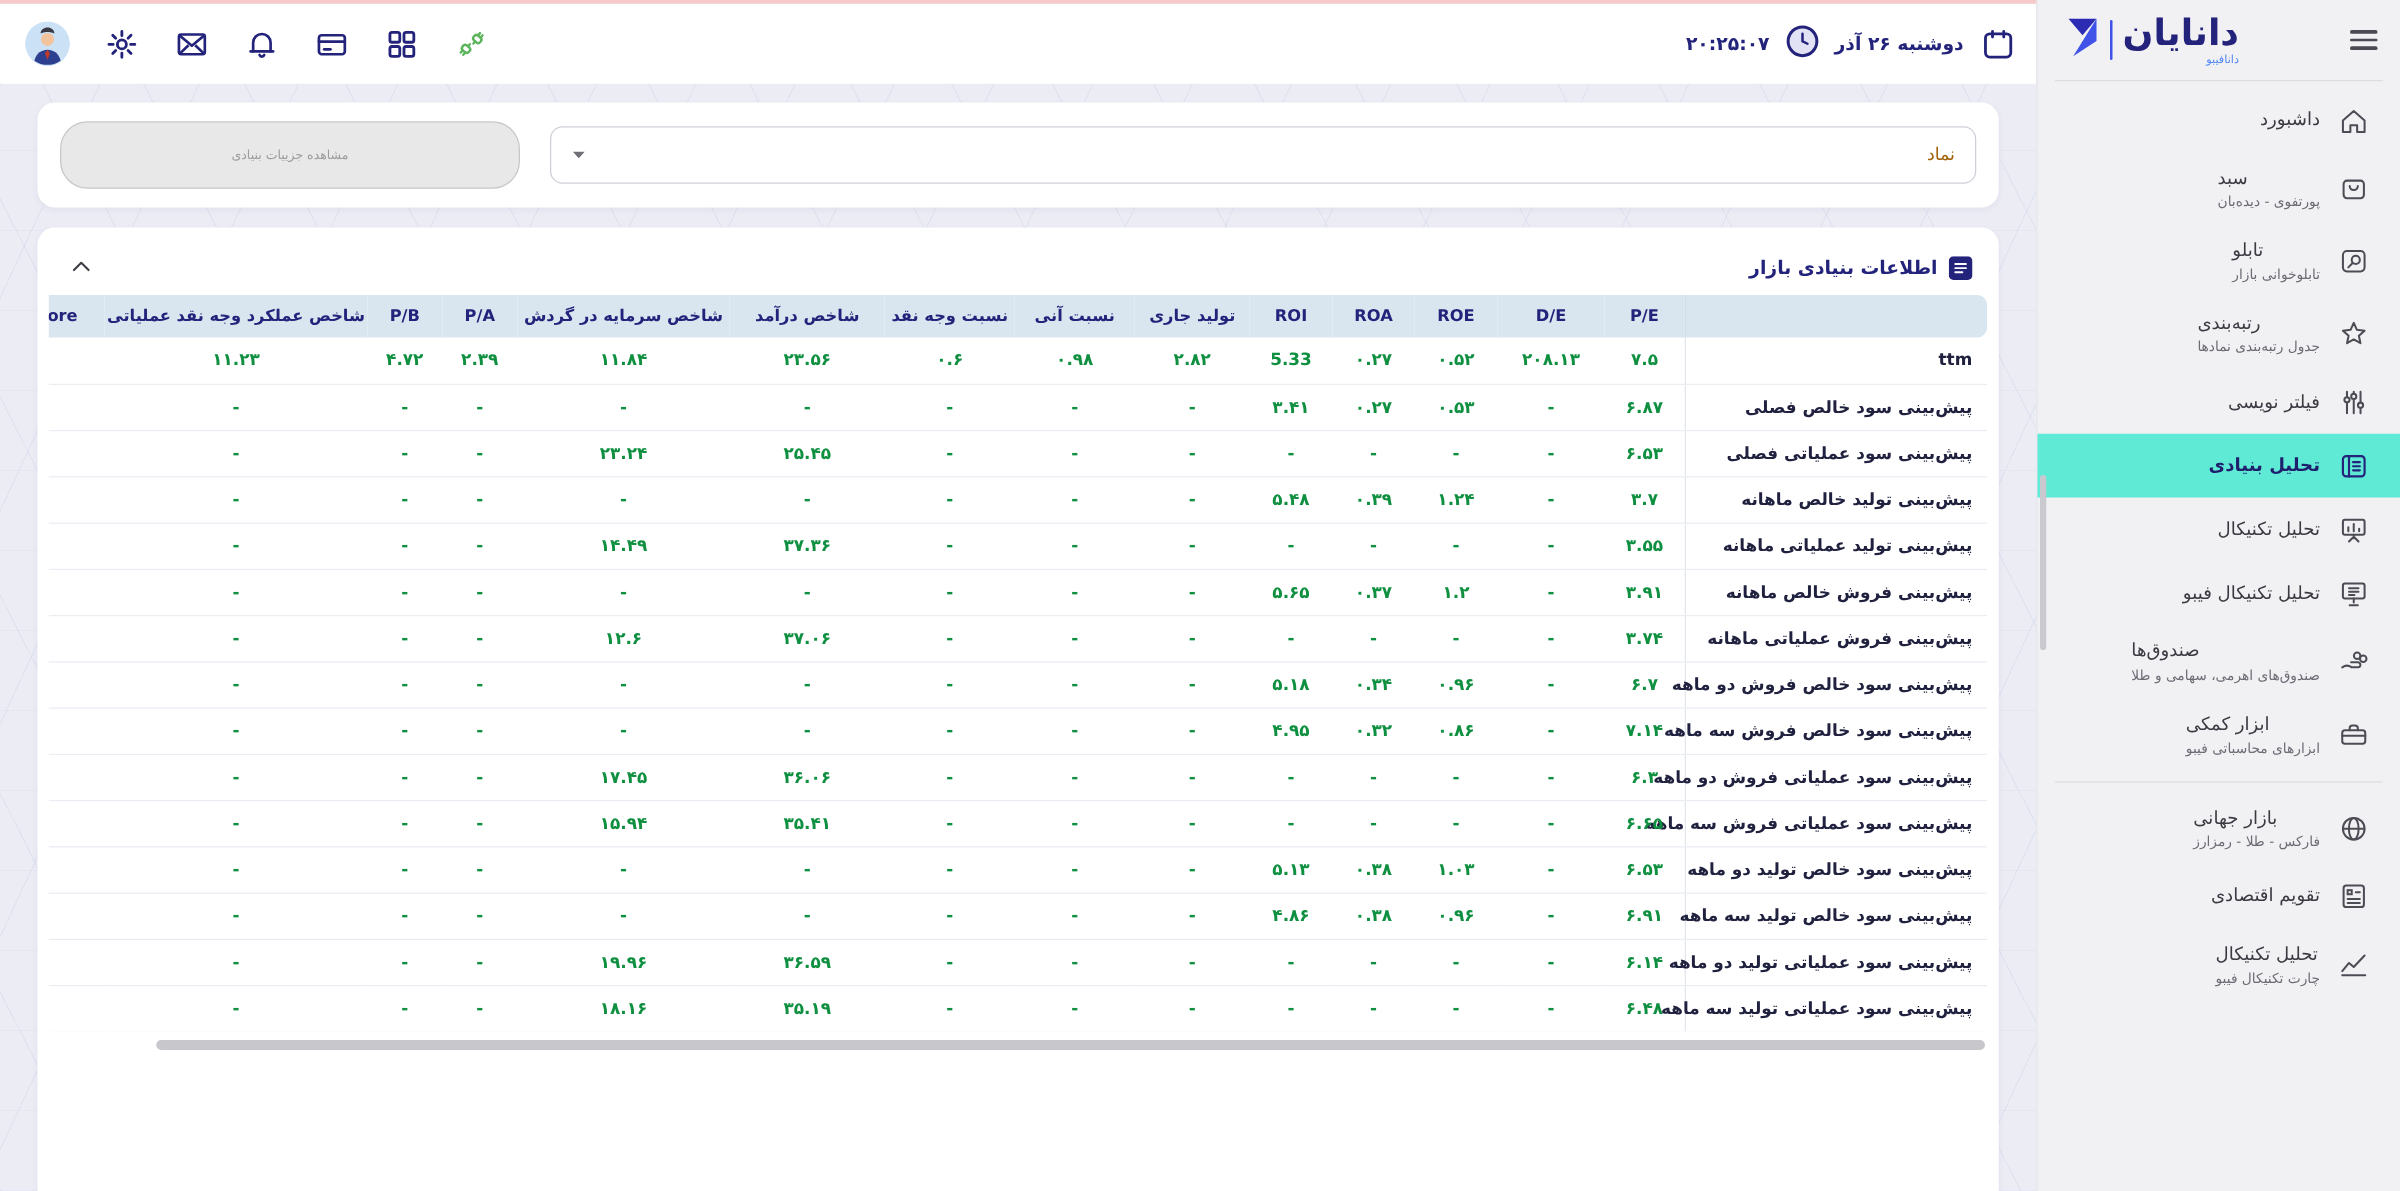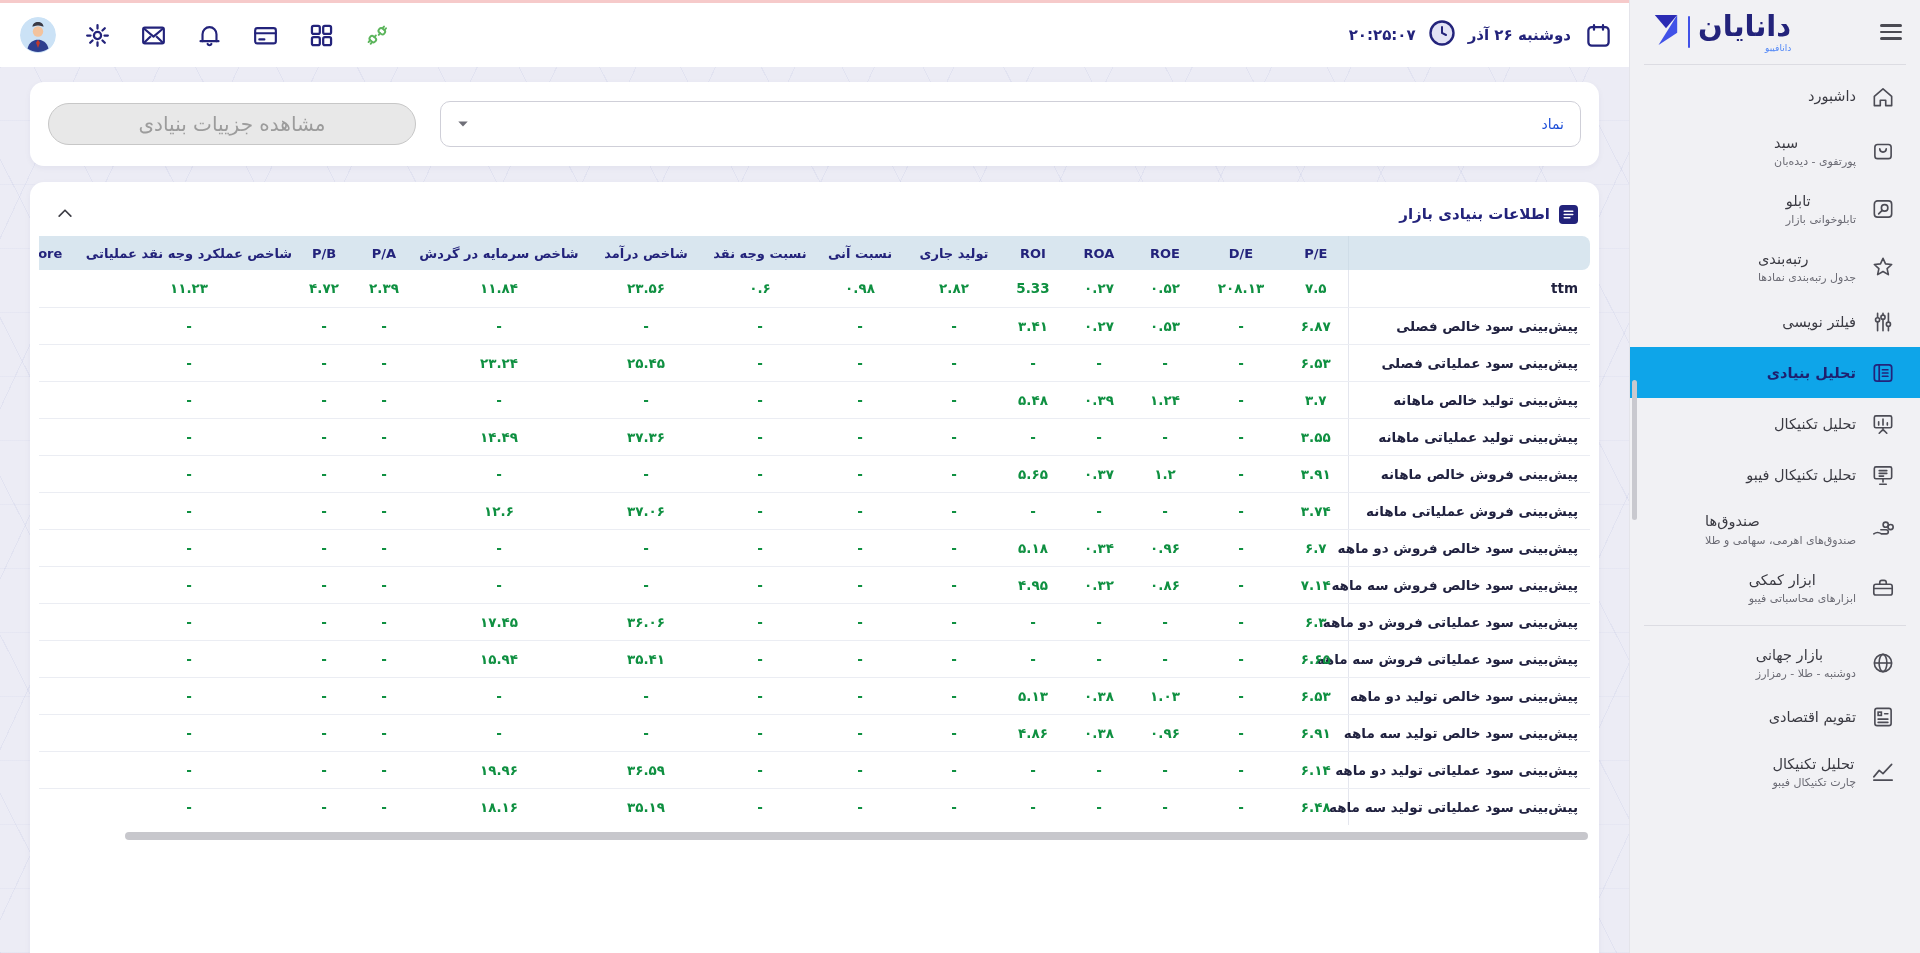--- a/index.html
+++ b/index.html
@@ -22,21 +22,21 @@
   .hamburger span { display:block; width:22px; height:2.4px; background:#4a4a52; border-radius:2px; }
   .side-divider { border-top:1px solid #dcdce2; margin:0 14px; }
   .side-nav { padding-top:6px; }
   .side-item { display:flex; align-items:center; gap:13px; padding:12px 24px 12px 12px; cursor:pointer; }
   .side-item .s-icon { width:27px; height:27px; flex:0 0 27px; color:#4c4c55; display:flex;
                        align-items:center; justify-content:center; }
   .side-item svg { width:26px; height:26px; }
   .s-texts { display:flex; flex-direction:column; align-items:flex-end; }
   .s-label { font-size:14.5px; color:#3a3a42; line-height:1.25; }
   .s-sub { font-size:11px; color:#6b6b74; margin-top:3px; }
-  .side-item.selected { background:#0ea5e9; }
+  .side-item.selected { background:#5eead4; }
   .side-item.selected .s-label { color:#1f1f6e; font-weight:700; }
   .side-item.selected .s-icon { color:#23237b; }
   .side-scrollbar { position:absolute; top:380px; left:2px; width:5px; height:140px;
                     background:#c9c9cf; border-radius:3px; }
 
   
   .topbar { position:absolute; top:3px; left:0; width:1629px; height:64px; background:#fff;
             display:flex; align-items:center; padding:0 16px 0 20px; z-index:5; }
   .tb-right { display:flex; align-items:center; gap:12px; }
   .tb-spacer { flex:1; }
@@ -57,24 +57,24 @@
              background-image:
                repeating-linear-gradient(115deg, rgba(150,160,210,.12) 0 1px, transparent 1px 72px),
                repeating-linear-gradient(63deg,  rgba(150,160,210,.12) 0 1px, transparent 1px 72px),
                repeating-linear-gradient(0deg,   rgba(150,160,210,.07) 0 1px, transparent 1px 64px); }
   .card { background:#fff; border-radius:14px; box-shadow:0 2px 6px rgba(45,45,100,.05); }
 
   .search-card { height:84px; display:flex; align-items:center; gap:24px; padding:0 18px; }
   .symbol-select { flex:1; height:46px; border:1px solid #cfcfd8; border-radius:10px; background:#fff;
                    display:flex; align-items:center; justify-content:space-between; padding:0 16px;
                    cursor:pointer; }
-  .symbol-select .sym-label { font-size:14px; color:#1d4ed8; }
+  .symbol-select .sym-label { font-size:14px; color:#a16207; }
   .caret svg { width:12px; height:8px; display:block; }
-  .details-btn { width:368px; height:42px; border-radius:22px; background:#e8e8e8; border:1.5px solid #c7c7c7;
-                 color:#9c9c9c; font-size:20px; font-family:inherit; cursor:not-allowed; }
+  .details-btn { width:368px; height:54px; border-radius:22px; background:#e8e8e8; border:1.5px solid #c7c7c7;
+                 color:#9c9c9c; font-size:10px; font-family:inherit; cursor:not-allowed; }
 
   .table-card { margin-top:16px; height:891px; padding:10px 9px 8px 9px; display:flex; flex-direction:column; }
   .sec-head { height:44px; display:flex; align-items:center; justify-content:space-between; padding:0 12px; }
   .sec-title-wrap { display:flex; align-items:center; gap:9px; }
   .sec-icon svg { width:19px; height:19px; display:block; }
   .sec-title { font-size:15px; font-weight:700; color:#23237b; }
   .collapse-btn { background:none; border:none; cursor:pointer; color:#3c3c44; padding:4px; }
   .collapse-btn svg { width:20px; height:20px; display:block; }
 
   .table-clip { height:589px; overflow:hidden; direction:rtl; }
@@ -262,21 +262,21 @@
       <div class="side-item">
         <span class="s-icon">
           <svg viewBox="0 0 24 24" fill="none" stroke="currentColor" stroke-width="1.5">
               <circle cx="12" cy="12" r="8"></circle>
               <path d="M4 12h16"></path>
               <ellipse cx="12" cy="12" rx="3.6" ry="8"></ellipse>
             </svg>
           </span>
         <span class="s-texts">
             <span class="s-label">بازار جهانی</span>
-          <span class="s-sub">دوشنبه - طلا - رمزارز</span>
+          <span class="s-sub">فارکس - طلا - رمزارز</span>
           </span>
       </div>
 
       <div class="side-item">
         <span class="s-icon">
           <svg viewBox="0 0 24 24" fill="none" stroke="currentColor" stroke-width="1.5" stroke-linecap="round">
               <rect x="4.5" y="4" width="15" height="16" rx="2"></rect>
               <rect x="7.5" y="7.5" width="3" height="3"></rect>
               <path d="M13.5 9h3M7.5 14h9M7.5 17h9"></path>
             </svg>

